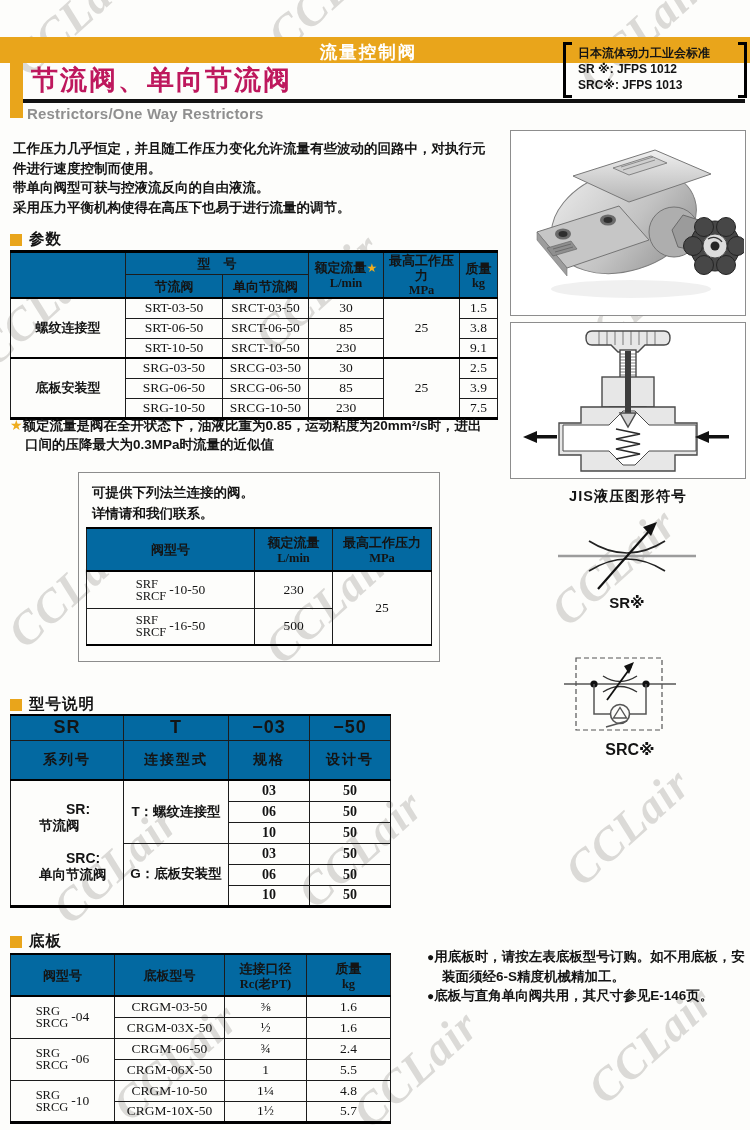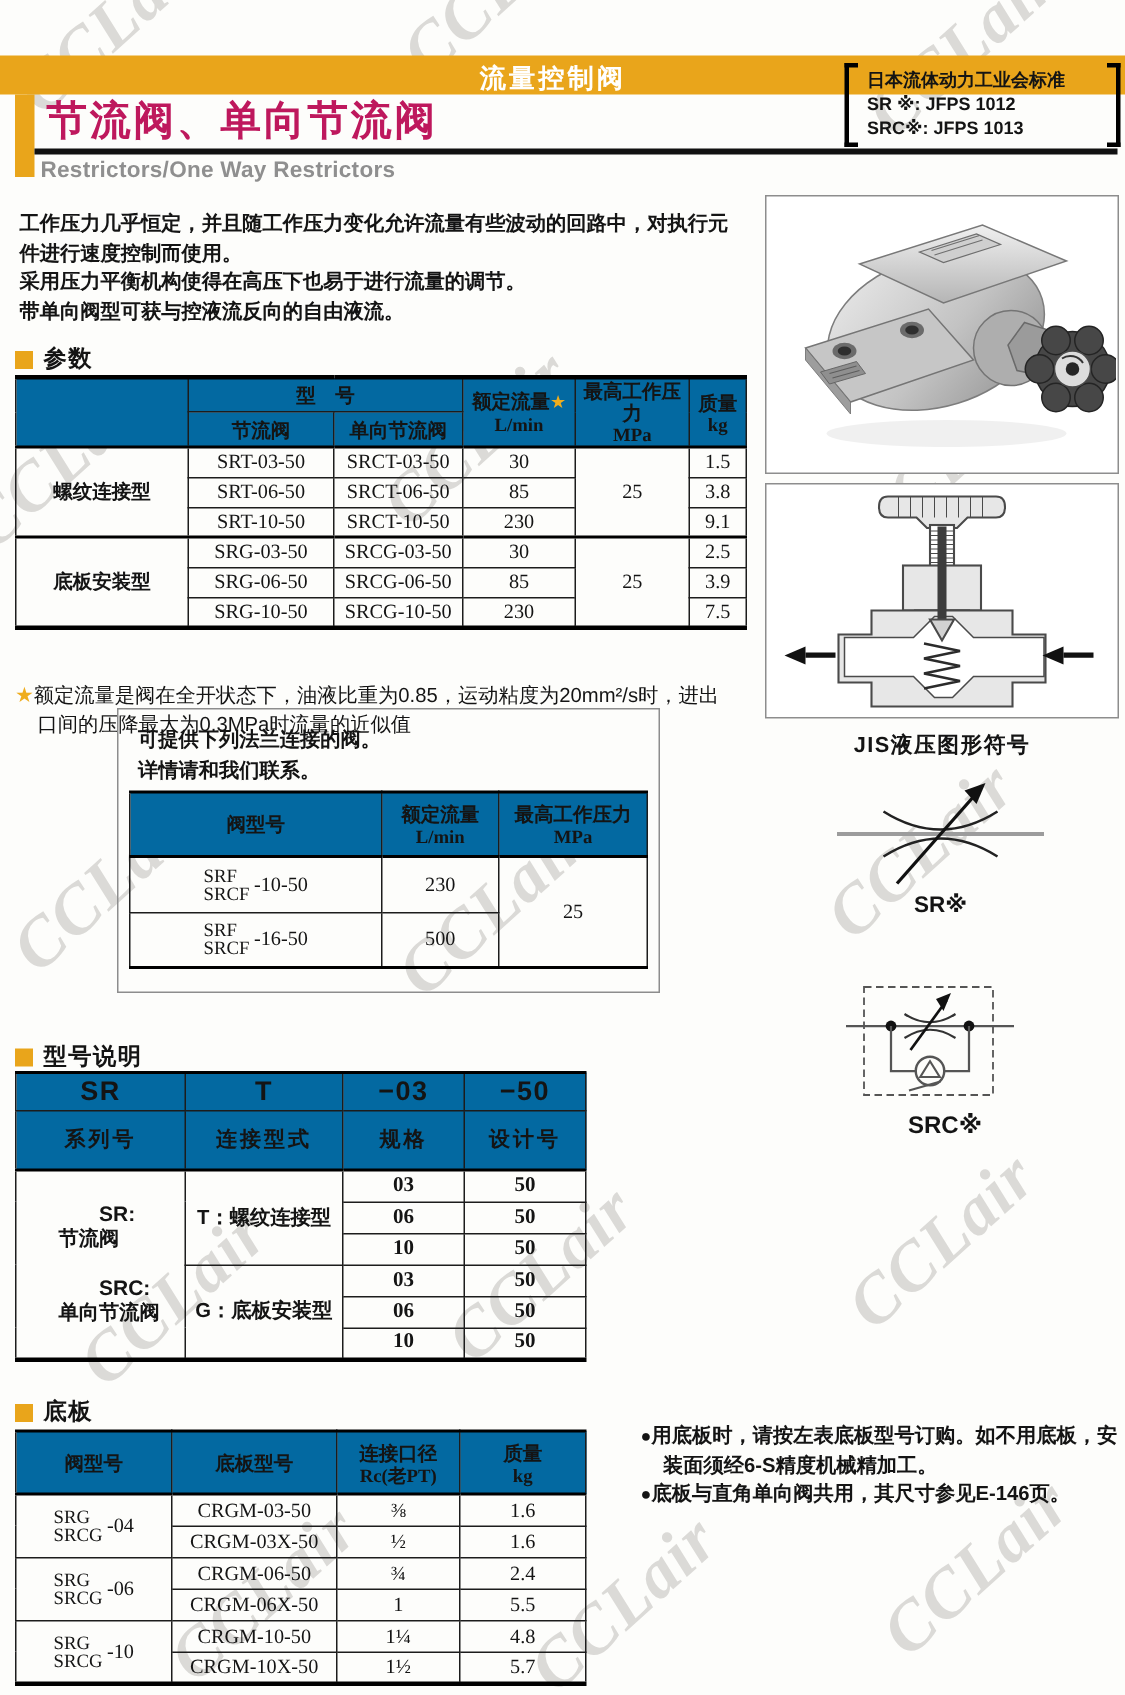--- a/index.html
+++ b/index.html
@@ -98,22 +98,22 @@
   .series .s-code { font-weight:bold; font-size:14px;margin-left:40px; }
   .series .s-name { font-weight:bold; font-size:13.5px; padding-left:13px; }
   .series + .series { margin-top:15px; }
   .type-cell { font-weight:bold; font-size:13.5px; }
 
   
   .base { left:10px; top:953px; width:380px; border-top:2.5px solid #000; border-bottom:3px solid #000; }
   .base thead th { height:42px; border-bottom:2.5px solid #000; line-height:17px; }
   .base tbody td { height:21px; }
 
-  .note { position:absolute; left:10px; top:416px; width:478px; font-size:13.5px; font-weight:normal;
-    line-height:19px; padding-left:15px; text-indent:-15px; z-index:1;margin-top:38px; }
+  .note { position:absolute; left:10px; top:416px; width:478px; font-size:13.5px; font-weight:bold;
+    line-height:19px; padding-left:15px; text-indent:-15px; z-index:1; }
   .note .star { font-size:14px; }
 
   .bnotes { position:absolute; left:427px; top:947px; width:320px; z-index:1; }
   .bnote { font-size:13.5px; font-weight:bold; line-height:19px; padding-left:15px; text-indent:-15px; }
   .blt { font-size:12px; }
 
   
   .photo-box { position:absolute; left:510px; top:130px; width:236px; height:186px;
     border:1.5px solid #8d8d8d; background:#fff; z-index:1; }
   .diagram-box { position:absolute; left:510px; top:322px; width:236px; height:157px;
@@ -163,22 +163,22 @@
       <div class="std-c">
         <div>日本流体动力工业会标准</div>
         <div>SR ※: JFPS 1012</div>
         <div>SRC※: JFPS 1013</div>
       </div>
       <div class="bracket br"></div>
     </div>
 
     <div class="intro">
       <p>工作压力几乎恒定，并且随工作压力变化允许流量有些波动的回路中，对执行元件进行速度控制而使用。</p>
+      <p>带单向阀型可获与控液流反向的自由液流。</p>
       <p>采用压力平衡机构使得在高压下也易于进行流量的调节。</p>
-      <p>带单向阀型可获与控液流反向的自由液流。</p>
     </div>
 
     <div class="sec-h" style="top:229px">
       <span class="sq"></span>
       <span>参数</span>
     </div>
 
     <table class="tbl params">
       <colgroup>
           <col style="width:115px">

